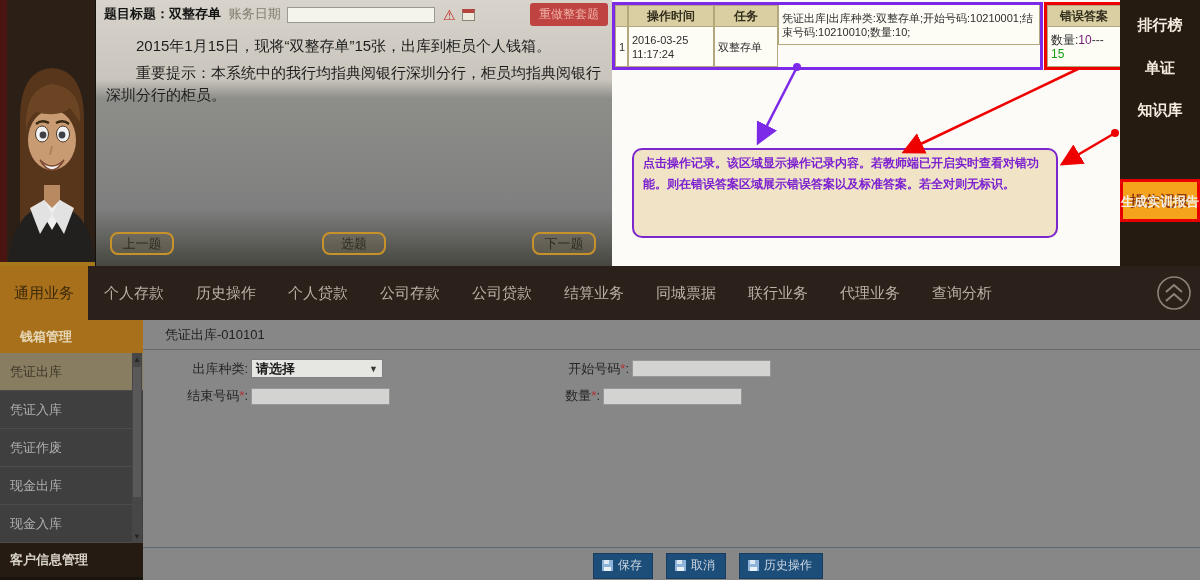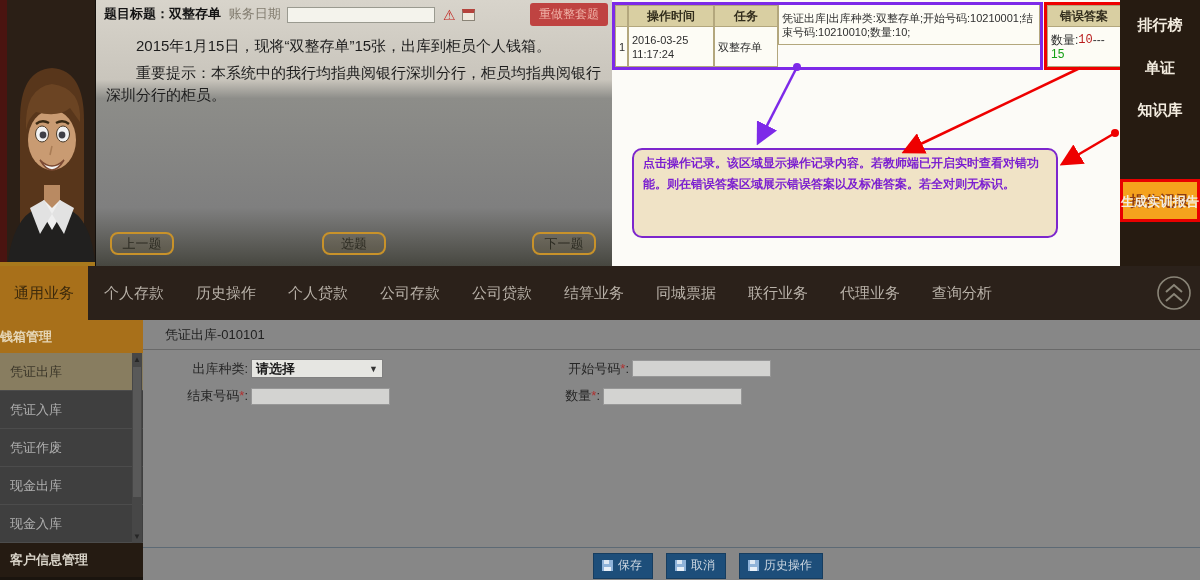--- a/index.html
+++ b/index.html
@@ -36,21 +36,21 @@
   .tbl-wrap { position:absolute; left:0; top:2px; display:flex; }
   .tbl-purple { display:flex; border:3px solid #7d2ae8; }
   .tbl-red { border:3px solid #ee0000; margin-left:1px; }
   .tcol { display:flex; flex-direction:column; }
   .th { background:#d9cfa2; border:1px solid #b3a77d; font-size:12px; font-weight:bold; color:#322d1c;
         height:22px; display:flex; align-items:center; justify-content:center; }
   .td { background:#fdfcf5; border:1px solid #b3a77d; border-top:none; font-size:11px; color:#2e2e2e;
         height:40px; display:flex; align-items:center; padding:1px 3px; line-height:14px; }
   .w-num{width:13px;} .w-time{width:86px;} .w-task{width:64px;} .w-cont{width:262px;} .w-err{width:74px;}
   .err-cell { font-size:12px; flex-wrap:wrap; align-content:center; }
-  .err-wrong { color:#b91c1c;font-family:Liberation Mono, monospace; } .err-sep { color:#3a3a3a; } .err-right { color:#15a015; }
+  .err-wrong { color:#701a75; } .err-sep { color:#3a3a3a; } .err-right { color:#15a015; }
 
   .annotation-box { position:absolute; left:20px; top:148px; width:426px; height:90px;
     background:#f0e3c6; border:2px solid #7d26cd; border-radius:10px; padding:3px 9px;
     font-size:12px; font-weight:bold; color:#7b1fd0; line-height:21px; }
   #arrow-layer { position:absolute; left:0; top:0; pointer-events:none; }
 
   
   #right-sidebar { left:1120px; top:0; width:80px; height:266px; background:#261b11; }
   .rs-item { position:absolute; left:0; width:80px; text-align:center; font-size:15px; font-weight:bold;
     color:#f3ecdf; cursor:pointer; white-space:nowrap; }
@@ -58,21 +58,21 @@
 
   
   #nav-bar { left:0; top:266px; width:1200px; height:54px; background:#2b211a; display:flex; align-items:stretch; }
   .nav-tab { display:flex; align-items:center; padding:0 16px; font-size:15px; color:#b8b1a8; cursor:pointer; white-space:nowrap; }
   .nav-tab.active { background:#a8701a; color:#3d2a0c; padding:0 14px; }
   .nav-collapse { position:absolute; right:8px; top:9px; width:36px; height:36px; cursor:pointer; }
 
   
   #left-sidebar { left:0; top:320px; width:143px; height:260px; background:#3f3f3f; }
   .sb-group1 { height:33px; background:#a8701a; color:#e6d7b8; font-weight:bold; font-size:13px;
-    display:flex; align-items:center; padding-left:0; }
+    display:flex; align-items:center; padding-left:20px; }
   .sb-items { position:relative; height:190px; overflow:hidden; }
   .sb-item { height:38px; display:flex; align-items:center; padding-left:10px; font-size:13px;
     color:#aeaeae; border-bottom:1px solid #4c4c4c; cursor:pointer; }
   .sb-item.selected { background:#887d60; color:#3c372a; }
   .sb-scroll { position:absolute; right:1px; top:0; width:10px; height:190px; background:#474747; }
   .sb-scroll .sa-up { position:absolute; top:2px; left:0; width:10px; text-align:center; font-size:8px; color:#262626; cursor:pointer; }
   .sb-scroll .sa-dn { position:absolute; bottom:2px; left:0; width:10px; text-align:center; font-size:8px; color:#262626; cursor:pointer; }
   .sb-scroll .thumb { position:absolute; top:14px; left:1px; width:8px; height:130px; background:#595959; }
   .sb-group2 { height:34px; background:#251b12; color:#d8d3c8; font-weight:bold; font-size:13px;
     display:flex; align-items:center; padding-left:10px; }

